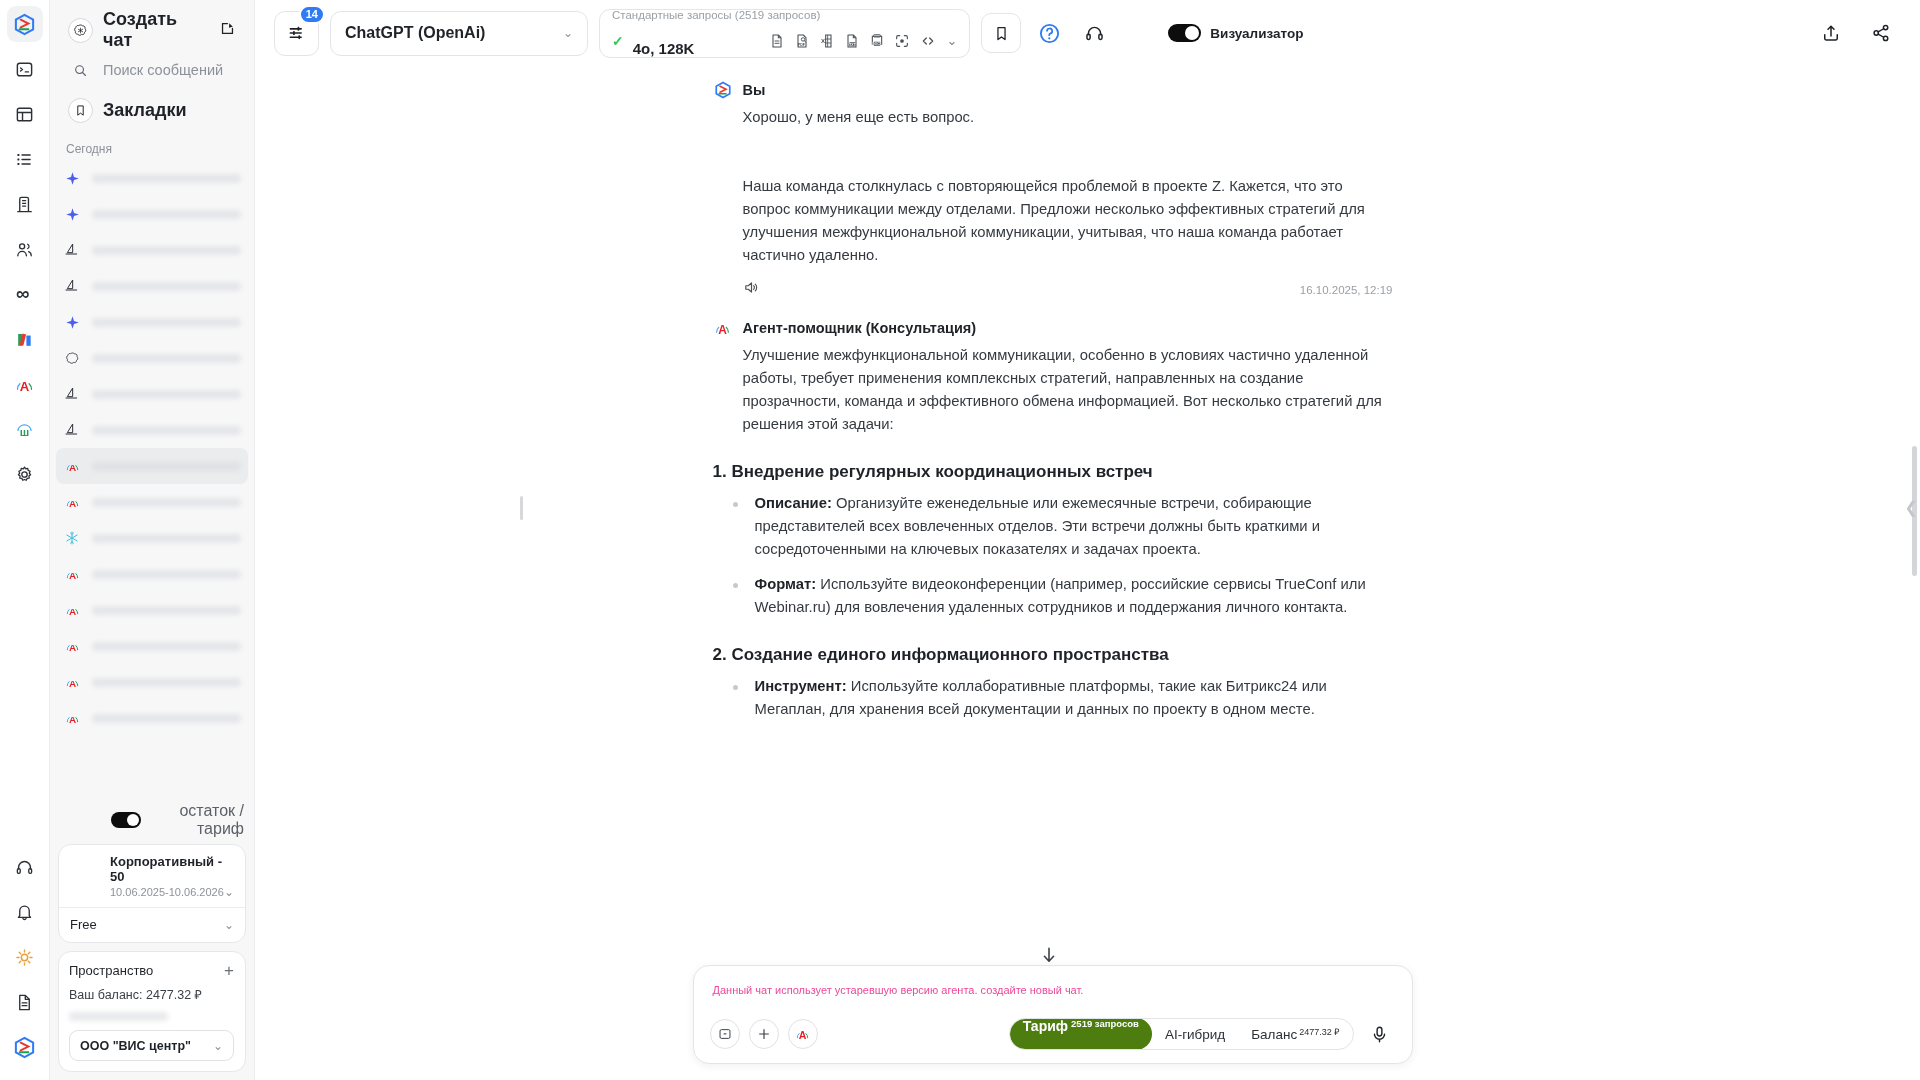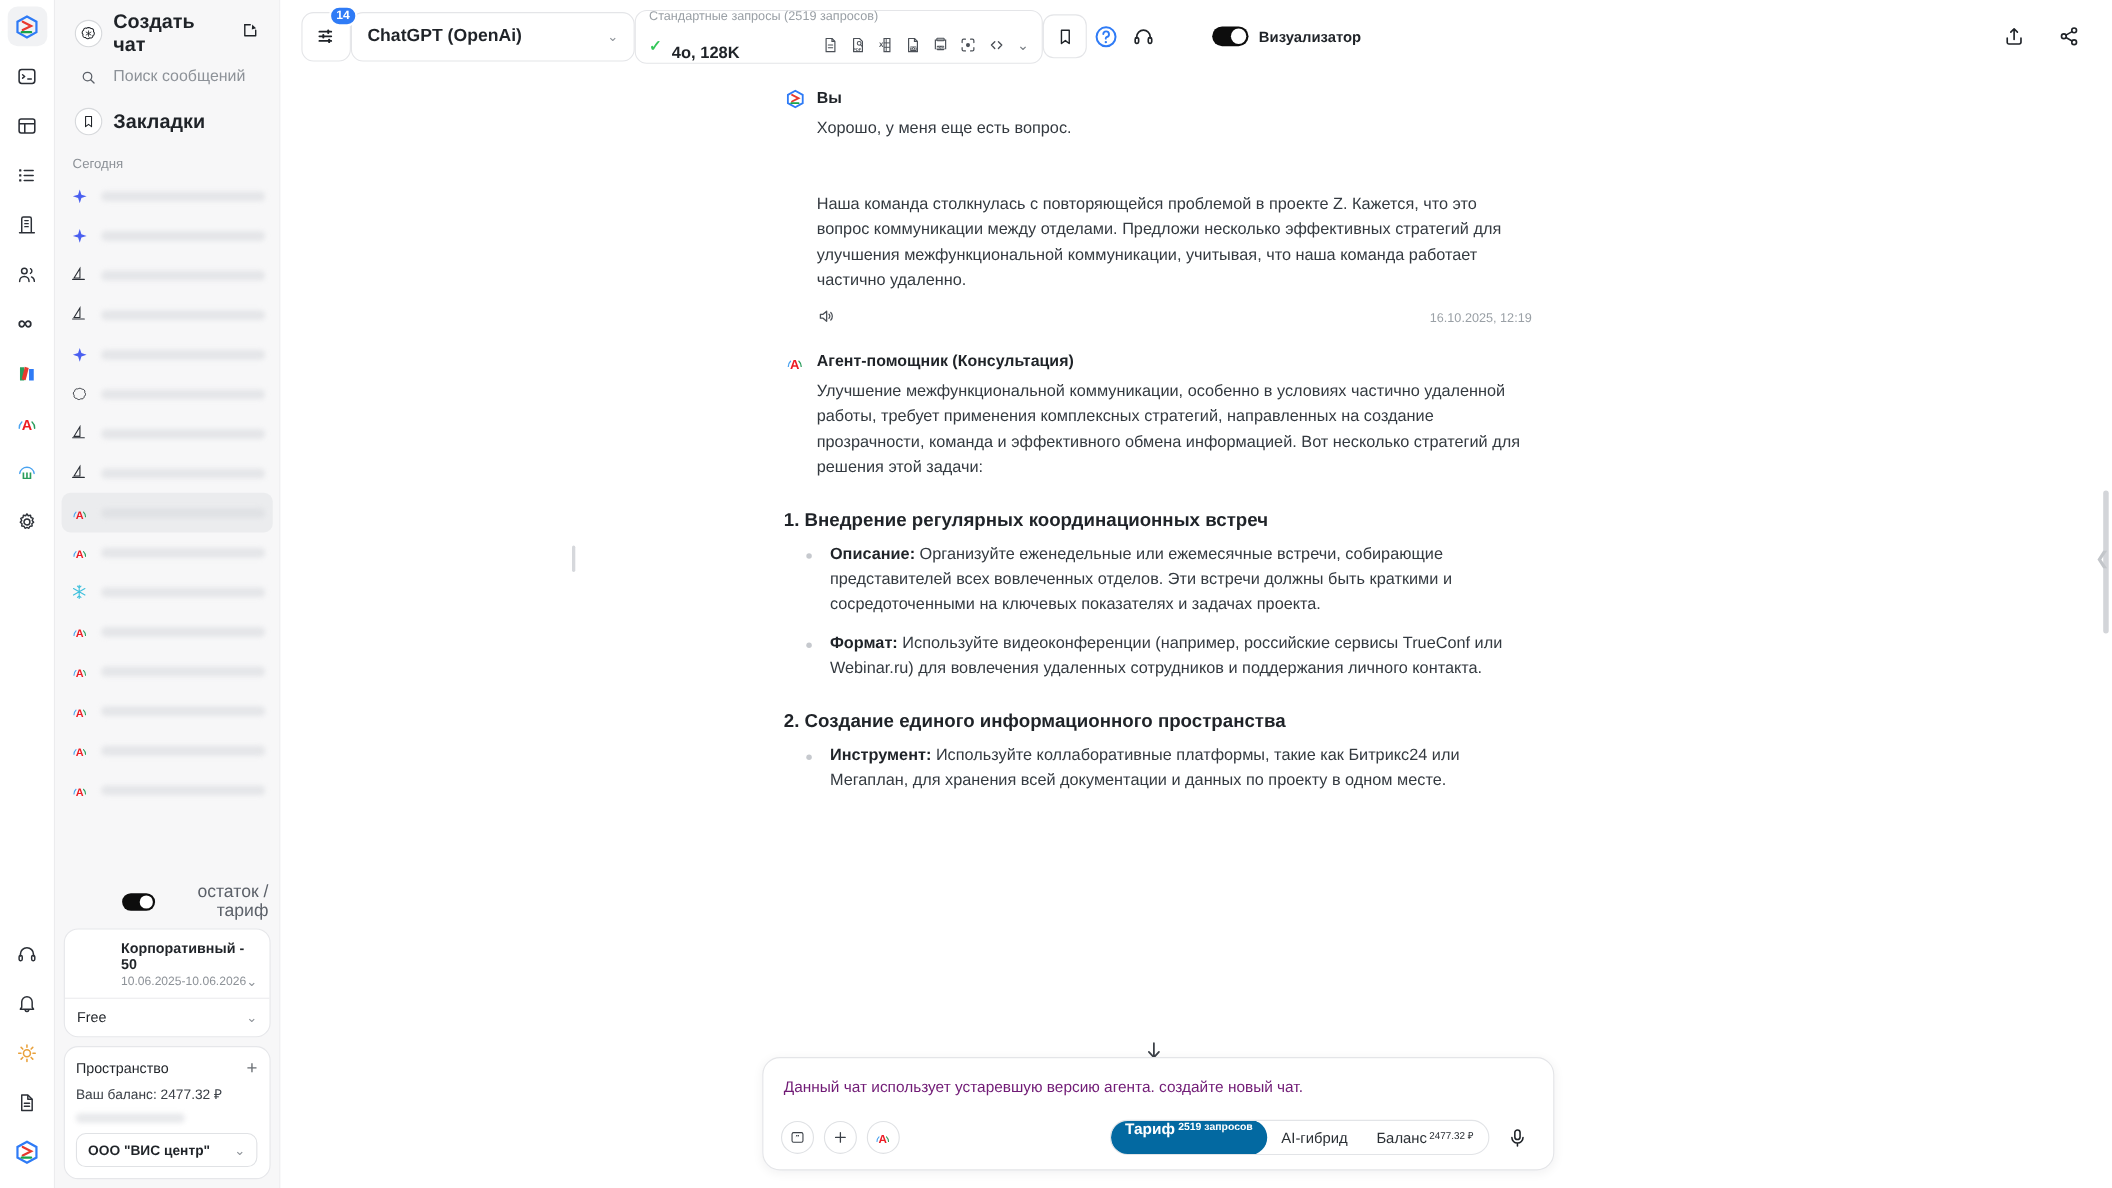--- a/index.html
+++ b/index.html
@@ -118,21 +118,21 @@
     display: flex; align-items: center; justify-content: space-between;
     padding: 0 10px; cursor: pointer;
   }
   .org-name { font-size: 12.5px; font-weight: 700; color: #1f2328; }
 
   
   .main { flex: 1 1 auto; position: relative; height: 1080px; background: #fff; display: flex; flex-direction: column; }
 
   .topbar {
     height: 66px; flex: 0 0 66px;
-    display: flex; align-items: center; 
+    display: flex; align-items: center; gap: 11px;
     padding: 0 22px 0 19px;
     background: #fff;
   }
   .filter-btn {
     width: 45px; height: 45px; border: 1px solid #e4e5e8; border-radius: 11px;
     display: flex; align-items: center; justify-content: center;
     position: relative; cursor: pointer; background: #fff; flex: 0 0 45px;
   }
   .badge {
     position: absolute; top: -7px; right: -7px;
@@ -218,34 +218,34 @@
   .composer-wrap {
     position: absolute; left: 0; right: 0; bottom: 16px;
     display: flex; justify-content: center; pointer-events: none;
   }
   .composer {
     width: 720px; background: #fff; border: 1px solid #e4e5e8;
     border-radius: 16px; box-shadow: 0 2px 10px rgba(16,24,40,.06);
     padding: 15px 16px 13px 16px; pointer-events: auto;
     position: relative; left: -35px;
   }
-  .composer-ph { font-size: 14px; color: #701a75; padding: 3px 3px 0 3px; }
+  .composer-ph { font-size: 11px; color: #ec4899; padding: 3px 3px 0 3px; }
   .composer-bar { display: flex; align-items: center; gap: 9px; margin-top: 22px; }
   .round-btn {
     width: 30px; height: 30px; border-radius: 50%; border: 1px solid #dfe1e4;
     display: flex; align-items: center; justify-content: center; background: #fff; cursor: pointer;
     flex: 0 0 30px;
   }
   .comp-right { margin-left: auto; display: flex; align-items: center; gap: 0; }
   .pill-group {
     display: flex; align-items: center; height: 32px;
     border: 1px solid #e2e4e7; border-radius: 16px; background: #fff; overflow: hidden;
   }
   .pill-blue {
-    background: #0369a1; color: #fff; height: 32px; display: flex; align-items: baseline; gap: 3px;
+    background: #4d7c0f; color: #fff; height: 32px; display: flex; align-items: baseline; gap: 3px;
     padding: 0 13px; border-radius: 16px; cursor: pointer;
   }
   .pill-blue .t1 { font-size: 14px; font-weight: 700; }
   .pill-blue .t2 { font-size: 9.5px; font-weight: 700; position: relative; top: -4px; }
   .pill-item { padding: 0 13px; font-size: 13.5px; color: #2c3136; cursor: pointer; display: flex; align-items: baseline; gap: 2px; }
   .pill-item .sup { font-size: 9px; position: relative; top: -4px; color: #2c3136; }
   .mic-btn { width: 32px; height: 32px; display: flex; align-items: center; justify-content: center; cursor: pointer; margin-left: 10px; }
 
   .down-arrow {
     position: absolute; left: 50%; margin-left: -52px; bottom: 112px;

